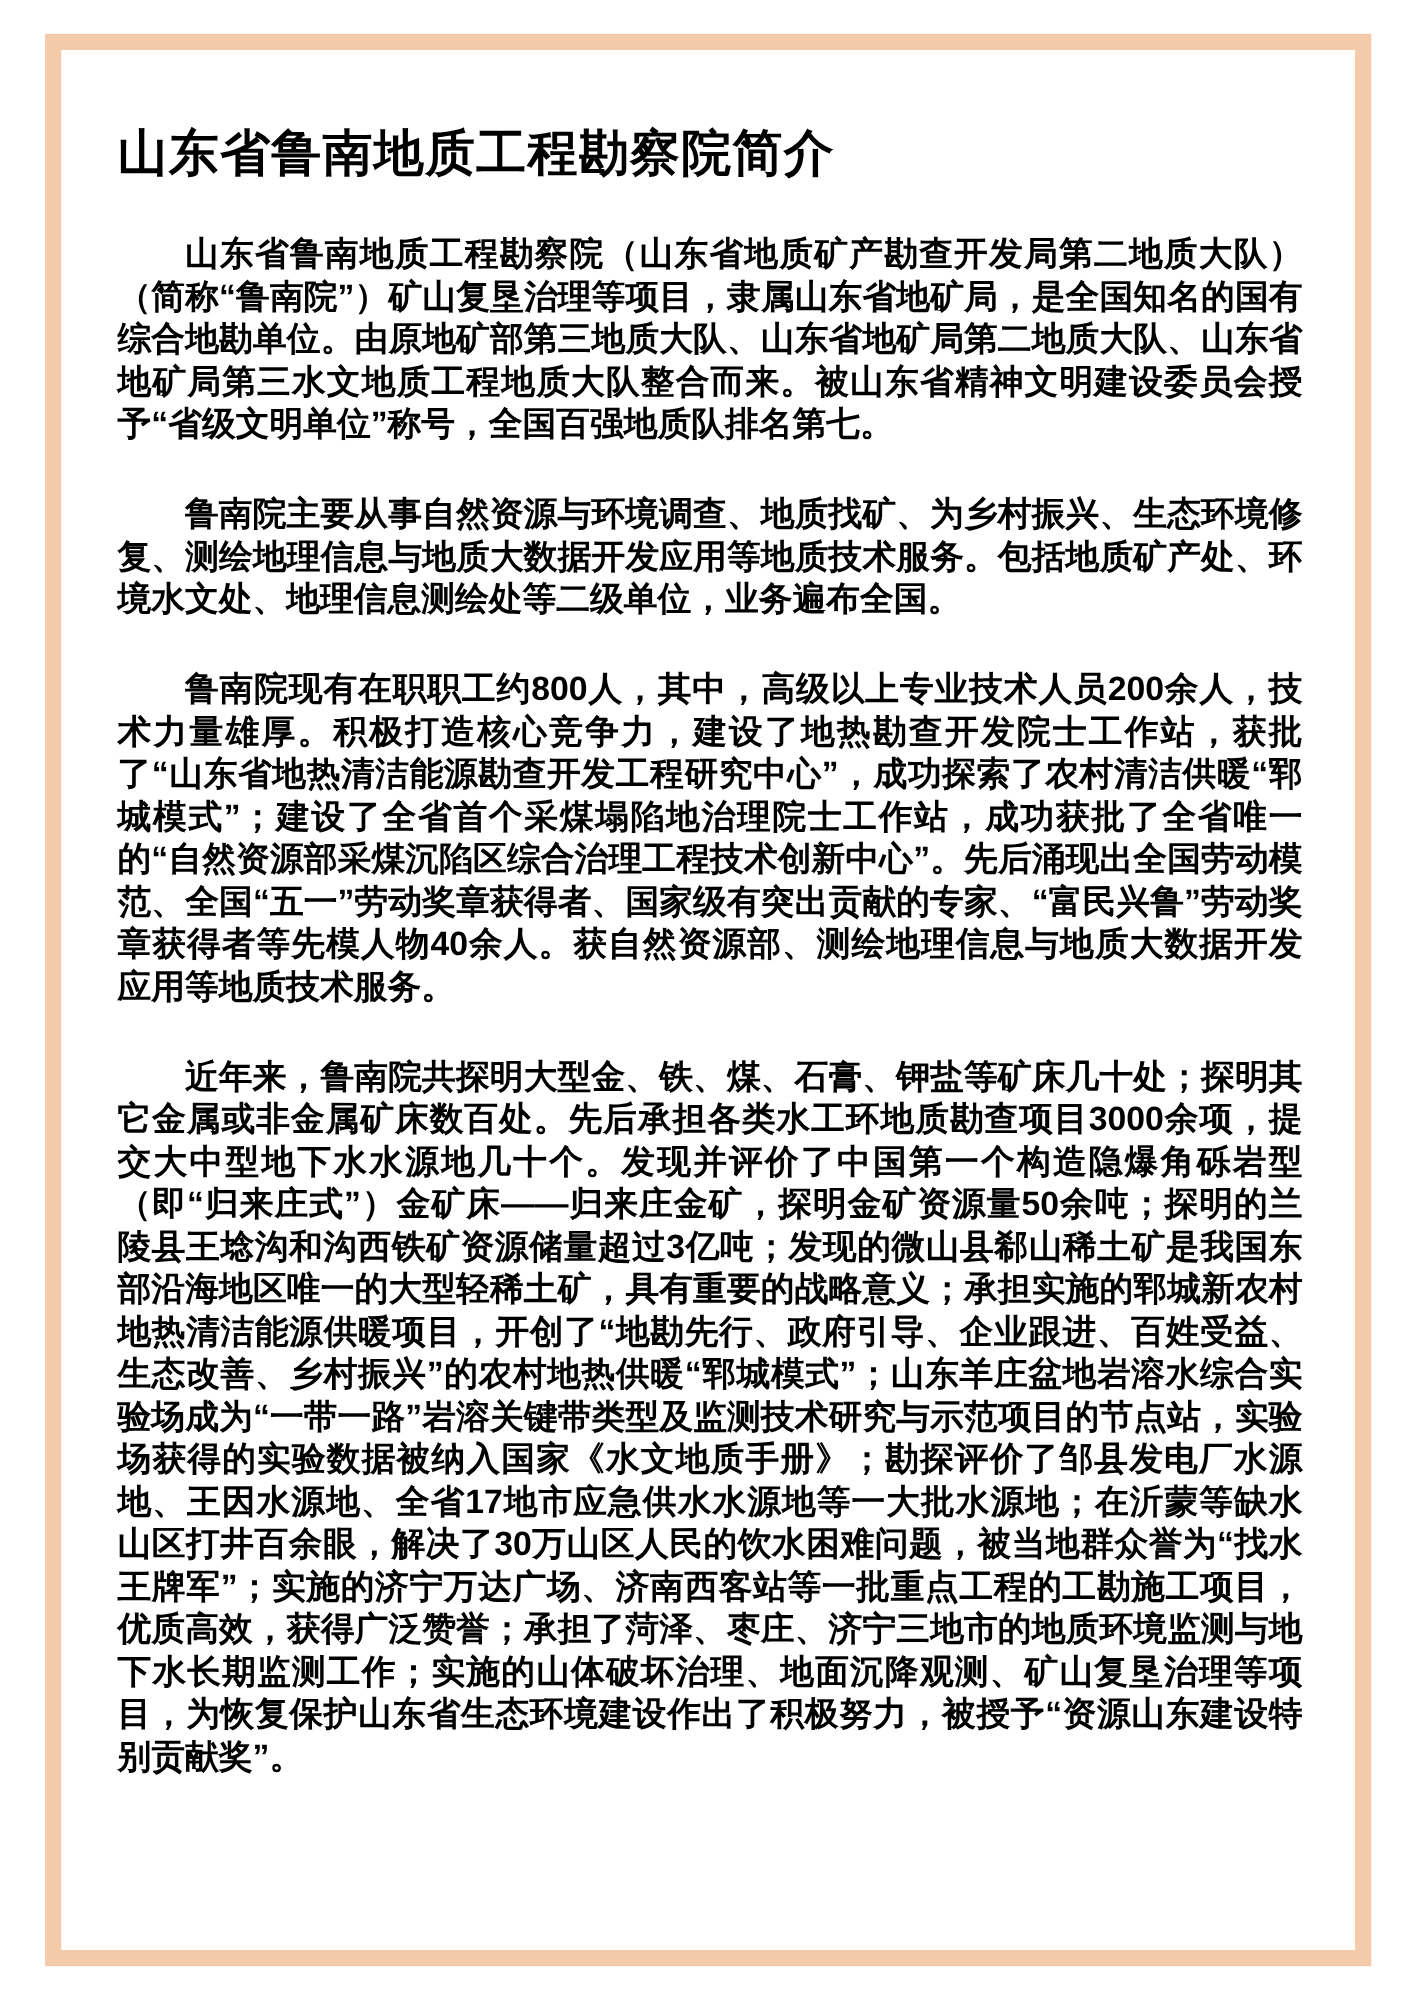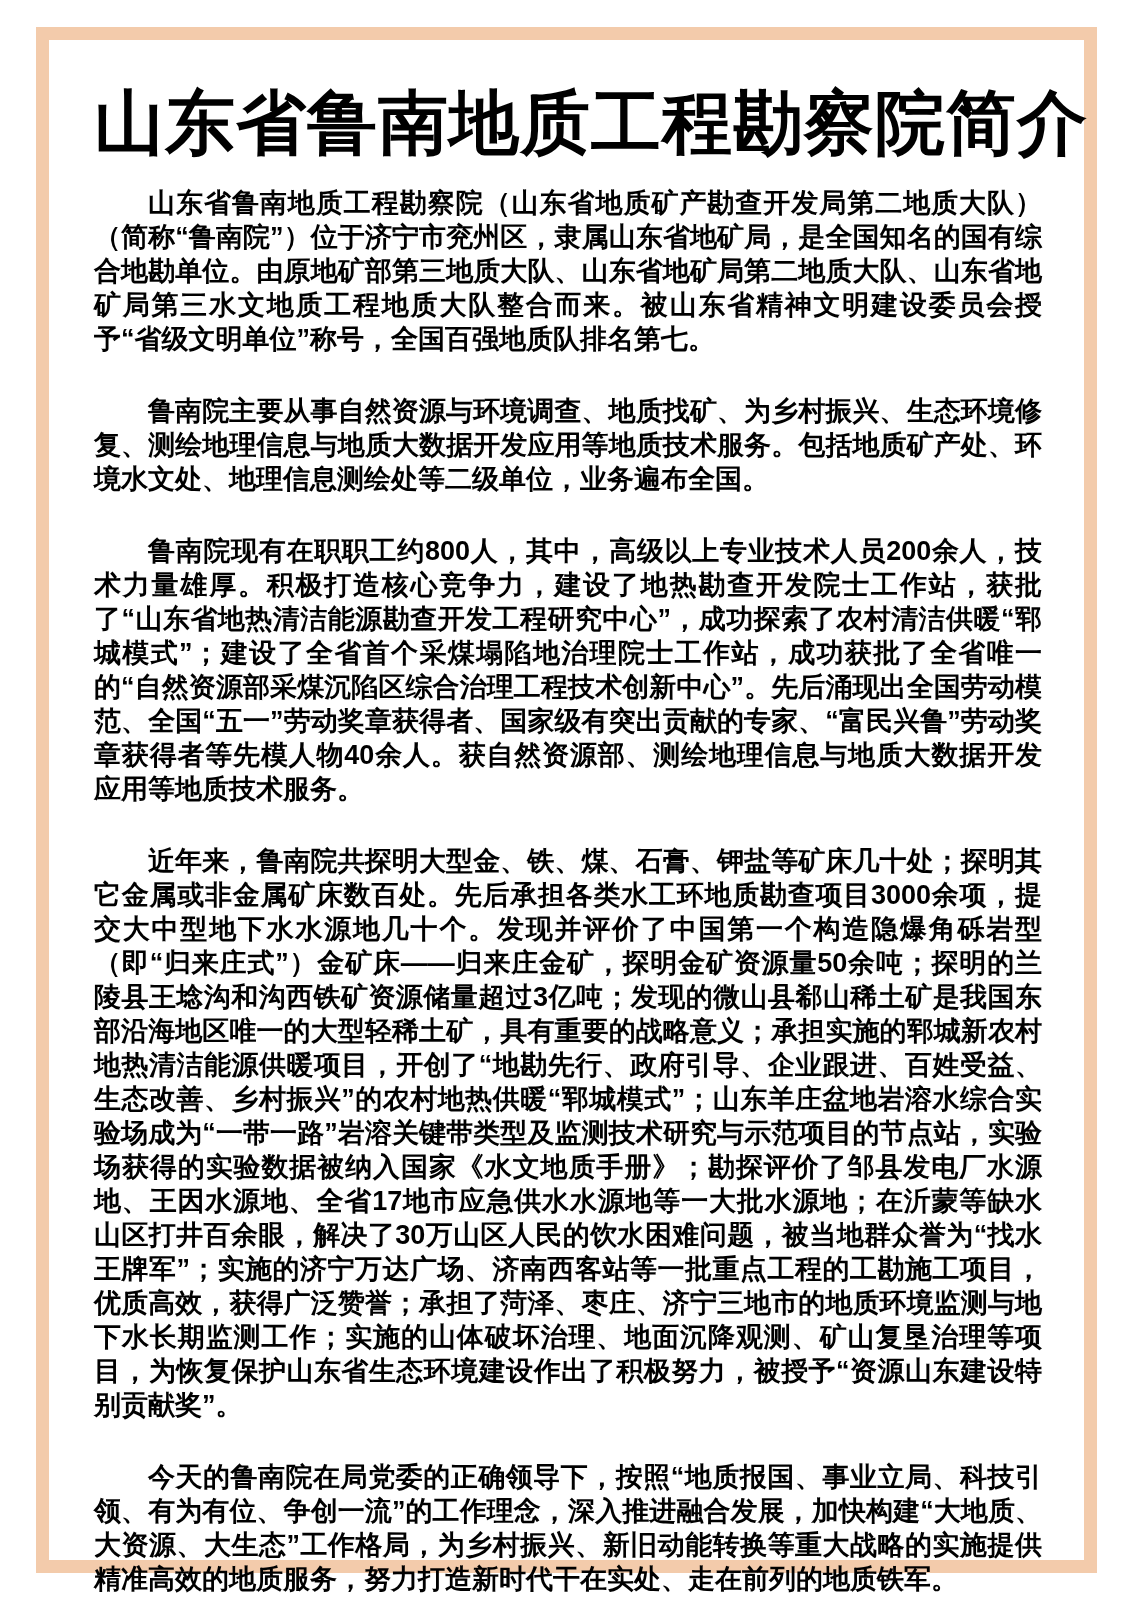--- a/index.html
+++ b/index.html
@@ -30,21 +30,21 @@
     border: 13px solid var(--color-border);
   }
   .content {
     position: absolute;
     left: 94px;
     top: 90px;
     width: 948px;
   }
   h1.doc-title {
     margin: 0 0 30px 0;
-    font-size: 70px;
+    font-size: 40px;
     line-height: 66px;
     font-weight: bold;
     text-align: left;
     letter-spacing: 1px;
     white-space: nowrap;
   }
   p.doc-paragraph {
     margin: 0 0 38px 0;
     font-size: 27px;
     line-height: 34px;
@@ -58,19 +58,18 @@
     margin-bottom: 0;
   }
 </style>
 </head>
 <body>
 
 <div class="page">
   <div class="frame"></div>
   <div class="content">
     <h1 class="doc-title">山东省鲁南地质工程勘察院简介</h1>
-    <p class="doc-paragraph">山东省鲁南地质工程勘察院（山东省地质矿产勘查开发局第二地质大队）（简称“鲁南院”）位于济宁市兖州区，隶属山东省地矿局，是全国知名的国有综合地勘单位。由原地矿部第三地质大队、山东省地矿局第二地质大队、山东省地矿局第三水文地质工程地质大队整合而来。被山东省精神文明建设委员会授予“省级文明单位”称号，全国百强地质队排名第七。</p>
+    <p class="doc-paragraph">山东省鲁南地质工程勘察院（山东省地质矿产勘查开发局第二地质大队）（简称“鲁南院”）矿山复垦治理等项目，隶属山东省地矿局，是全国知名的国有综合地勘单位。由原地矿部第三地质大队、山东省地矿局第二地质大队、山东省地矿局第三水文地质工程地质大队整合而来。被山东省精神文明建设委员会授予“省级文明单位”称号，全国百强地质队排名第七。</p>
     <p class="doc-paragraph">鲁南院主要从事自然资源与环境调查、地质找矿、为乡村振兴、生态环境修复、测绘地理信息与地质大数据开发应用等地质技术服务。包括地质矿产处、环境水文处、地理信息测绘处等二级单位，业务遍布全国。</p>
     <p class="doc-paragraph">鲁南院现有在职职工约800人，其中，高级以上专业技术人员200余人，技术力量雄厚。积极打造核心竞争力，建设了地热勘查开发院士工作站，获批了“山东省地热清洁能源勘查开发工程研究中心”，成功探索了农村清洁供暖“郓城模式”；建设了全省首个采煤塌陷地治理院士工作站，成功获批了全省唯一的“自然资源部采煤沉陷区综合治理工程技术创新中心”。先后涌现出全国劳动模范、全国“五一”劳动奖章获得者、国家级有突出贡献的专家、“富民兴鲁”劳动奖章获得者等先模人物40余人。获自然资源部、测绘地理信息与地质大数据开发应用等地质技术服务。</p>
     <p class="doc-paragraph">近年来，鲁南院共探明大型金、铁、煤、石膏、钾盐等矿床几十处；探明其它金属或非金属矿床数百处。先后承担各类水工环地质勘查项目3000余项，提交大中型地下水水源地几十个。发现并评价了中国第一个构造隐爆角砾岩型（即“归来庄式”）金矿床——归来庄金矿，探明金矿资源量50余吨；探明的兰陵县王埝沟和沟西铁矿资源储量超过3亿吨；发现的微山县郗山稀土矿是我国东部沿海地区唯一的大型轻稀土矿，具有重要的战略意义；承担实施的郓城新农村地热清洁能源供暖项目，开创了“地勘先行、政府引导、企业跟进、百姓受益、生态改善、乡村振兴”的农村地热供暖“郓城模式”；山东羊庄盆地岩溶水综合实验场成为“一带一路”岩溶关键带类型及监测技术研究与示范项目的节点站，实验场获得的实验数据被纳入国家《水文地质手册》；勘探评价了邹县发电厂水源地、王因水源地、全省17地市应急供水水源地等一大批水源地；在沂蒙等缺水山区打井百余眼，解决了30万山区人民的饮水困难问题，被当地群众誉为“找水王牌军”；实施的济宁万达广场、济南西客站等一批重点工程的工勘施工项目，优质高效，获得广泛赞誉；承担了菏泽、枣庄、济宁三地市的地质环境监测与地下水长期监测工作；实施的山体破坏治理、地面沉降观测、矿山复垦治理等项目，为恢复保护山东省生态环境建设作出了积极努力，被授予“资源山东建设特别贡献奖”。</p>
-    <p class="doc-paragraph">今天的鲁南院在局党委的正确领导下，按照“地质报国、事业立局、科技引领、有为有位、争创一流”的工作理念，深入推进融合发展，加快构建“大地质、大资源、大生态”工作格局，为乡村振兴、新旧动能转换等重大战略的实施提供精准高效的地质服务，努力打造新时代干在实处、走在前列的地质铁军。</p>
   </div>
 </div>
 
 </body></html>

